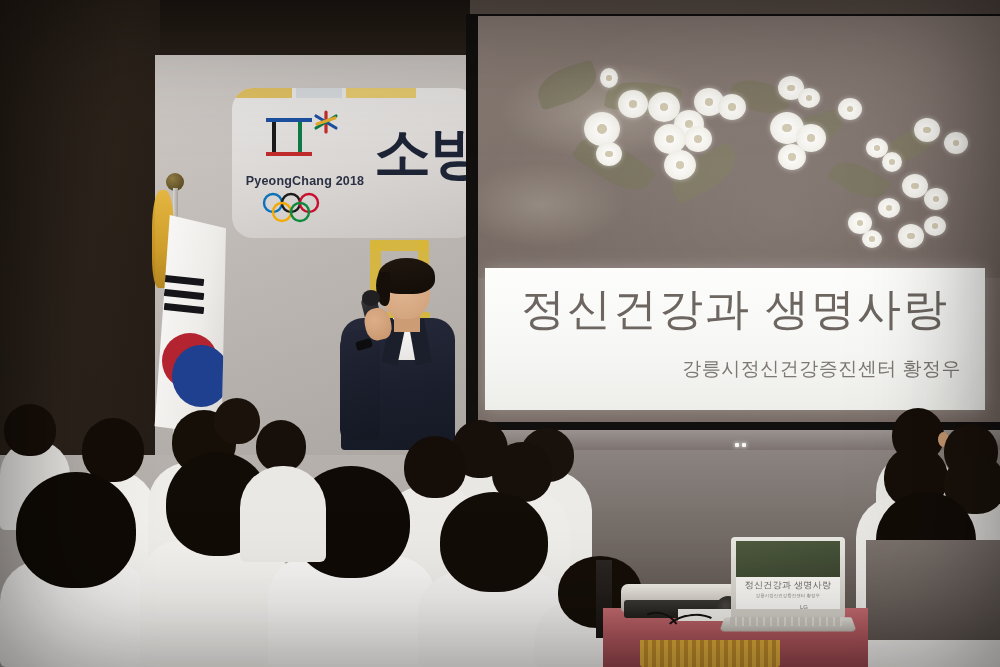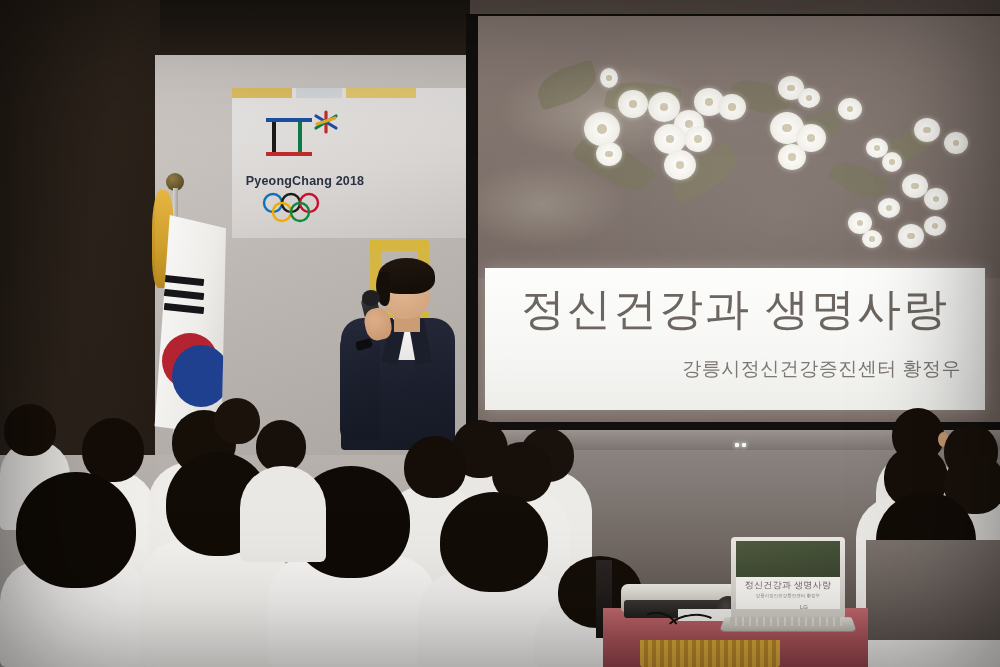--- a/index.html
+++ b/index.html
@@ -37,20 +37,21 @@
   .wall-lower-right{
     position:absolute;left:470px;top:440px;width:530px;height:227px;
     background:linear-gradient(180deg,#8d8682 0%,#6c635e 55%,#4e4540 100%);
   }
 
   
   .banner{
     position:absolute;left:232px;top:88px;width:245px;height:150px;
     background:linear-gradient(165deg,#e8e6e4 0%,#d8d5d3 55%,#c6c3c1 100%);
     overflow:hidden;
+    border-radius:21px;
   }
   .banner-stripe{
     position:absolute;top:0;height:10px;opacity:.85;
   }
   .pc-logo{position:absolute;left:32px;top:22px;width:78px;height:62px;}
   .pc-word{
     position:absolute;left:8px;top:86px;width:130px;
     text-align:center;font-size:12.5px;letter-spacing:.2px;
     color:#2b3142;font-weight:600;white-space:nowrap;
   }
@@ -367,20 +368,21 @@
     <svg class="pc-rings" viewBox="0 0 88 32">
       <g fill="none" stroke-width="2.4">
         <circle cx="13" cy="11" r="9" stroke="#0d72b9"></circle>
         <circle cx="31" cy="11" r="9" stroke="#1b1b1b"></circle>
         <circle cx="49" cy="11" r="9" stroke="#c8102e"></circle>
         <circle cx="22" cy="20" r="9" stroke="#f2a900"></circle>
         <circle cx="40" cy="20" r="9" stroke="#0f8a3d"></circle>
       </g>
     </svg>
 
+    <div class="banner-kr">소방</div>
   </div>
 
   <div class="fire-sign">
     <div class="fire-text">FIRE</div>
     <div class="gold-mark">
       <span style="left:18px;top:6px;width:58px;height:11px;"></span>
       <span style="left:18px;top:6px;width:11px;height:56px;"></span>
       <span style="left:66px;top:6px;width:11px;height:56px;"></span>
       <span style="left:18px;top:78px;width:60px;height:11px;"></span>
       <span style="left:42px;top:88px;width:11px;height:48px;"></span>

